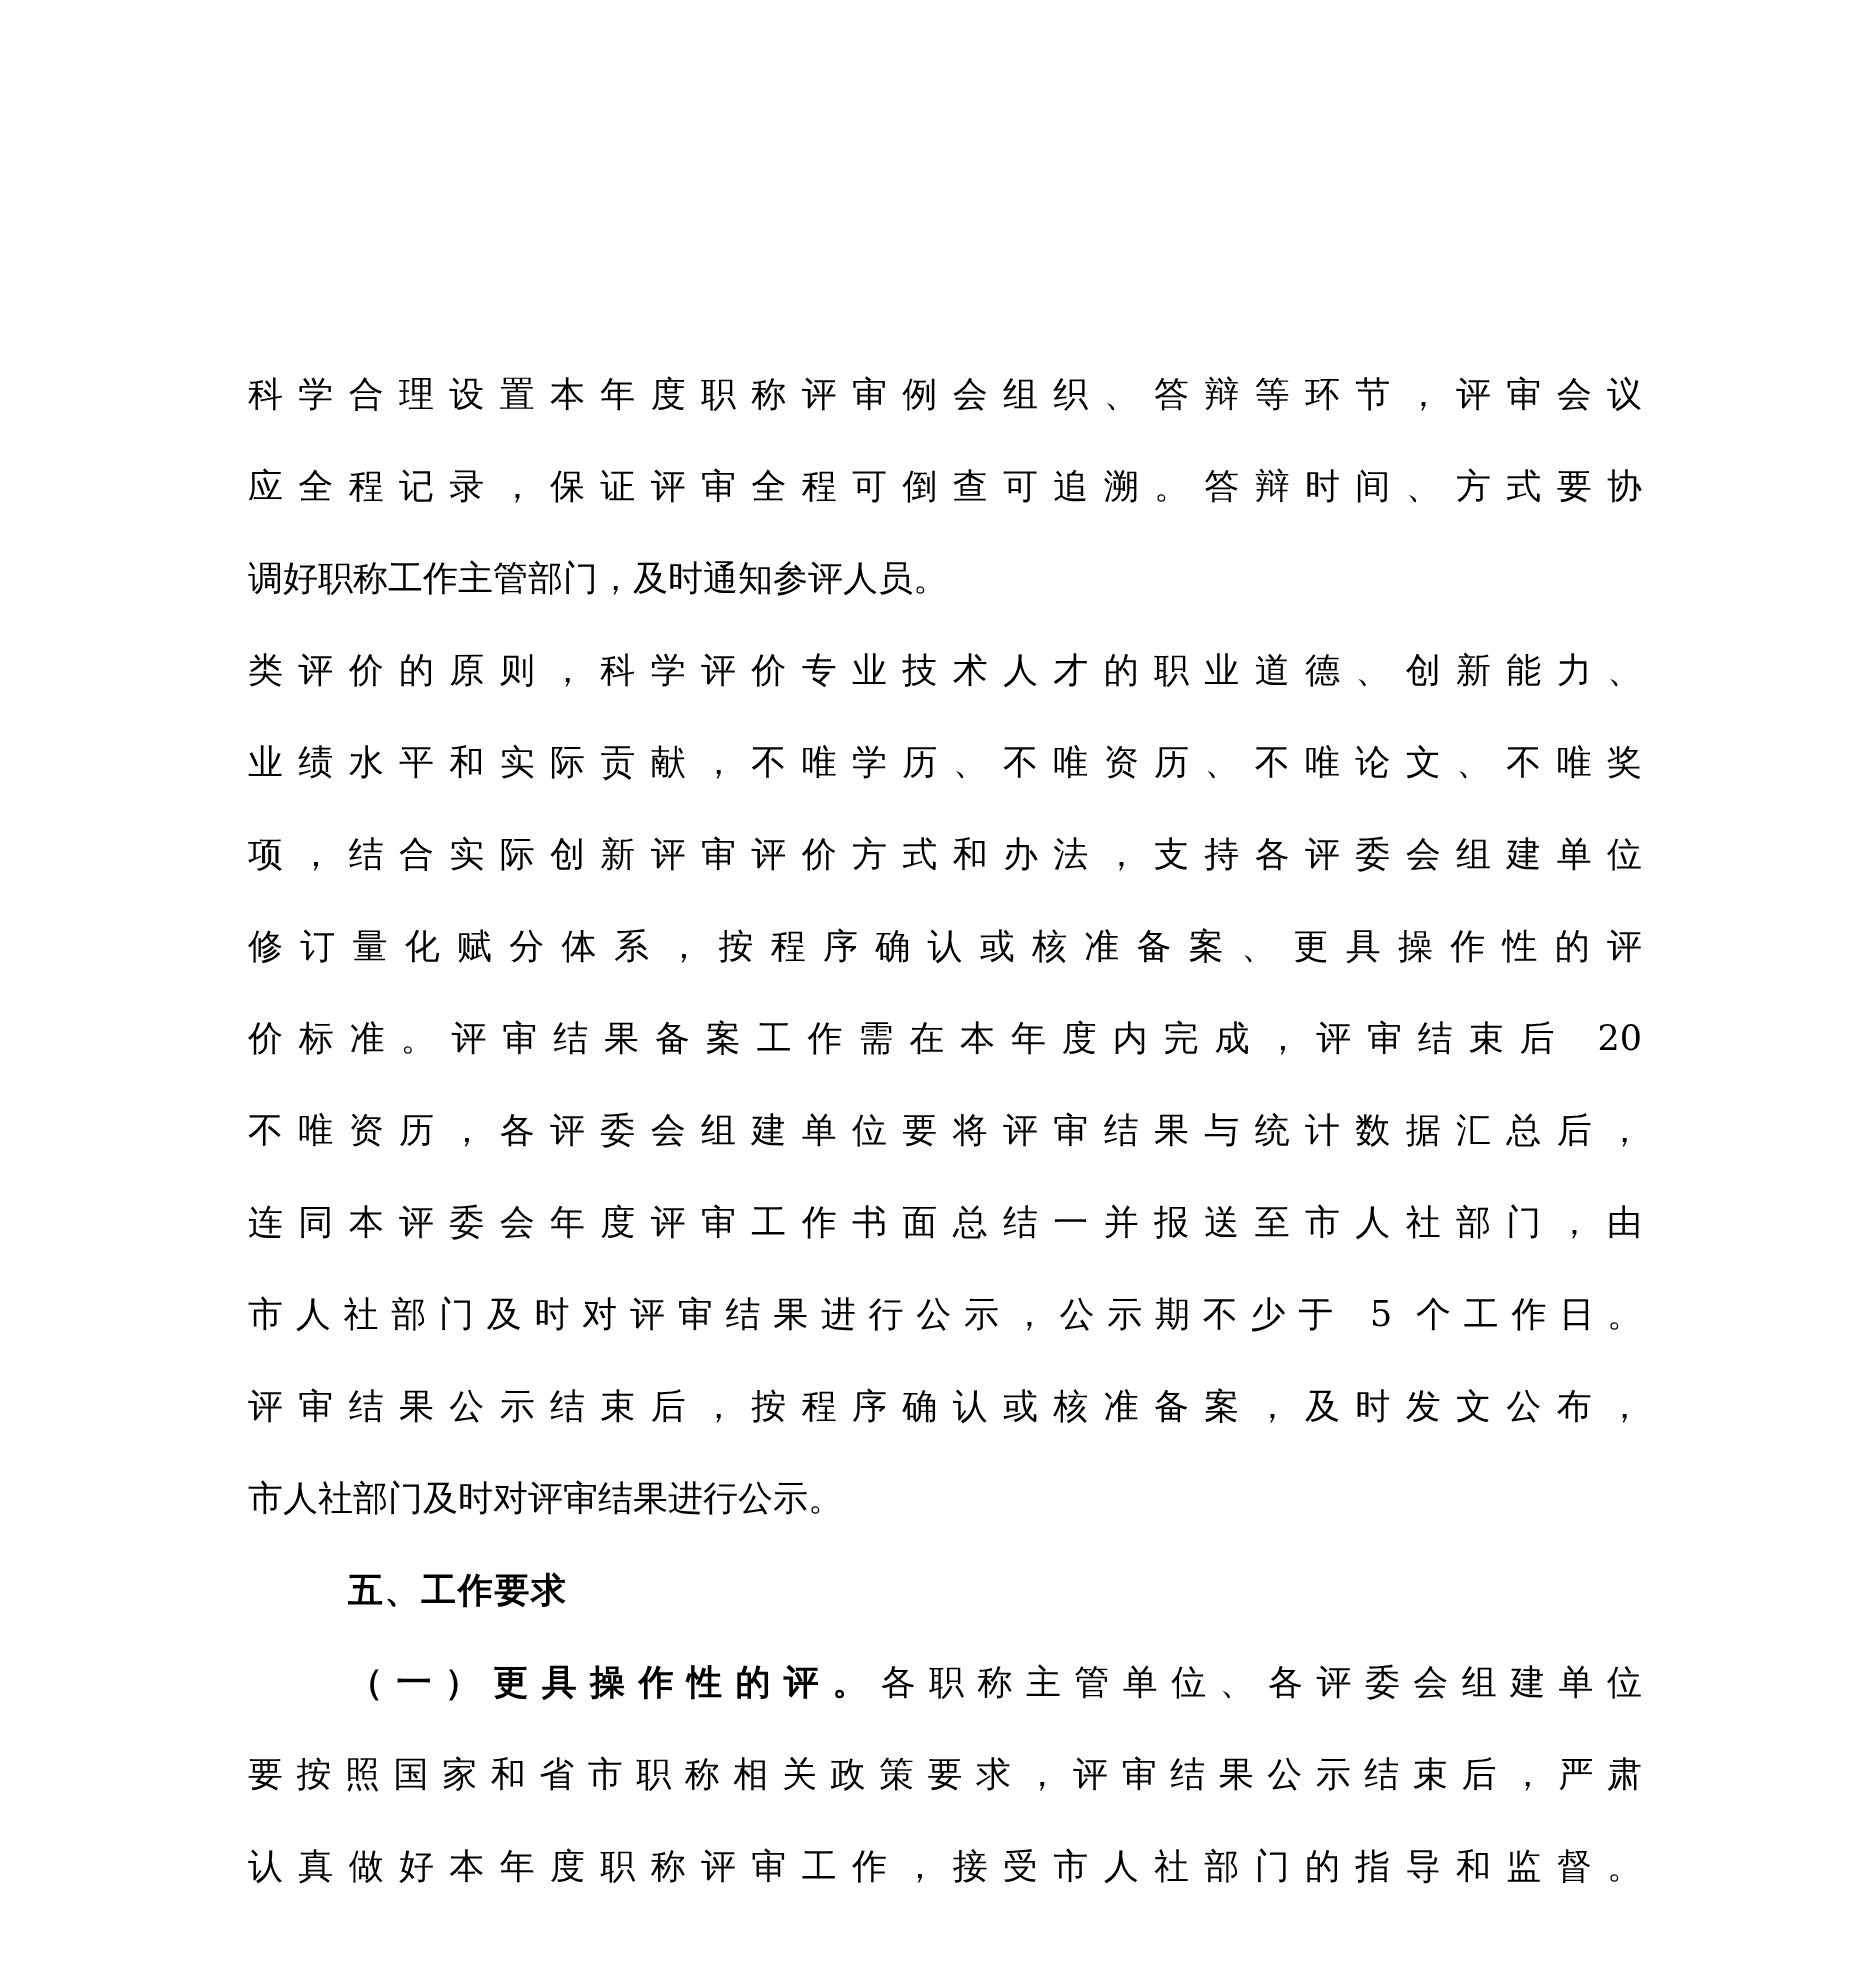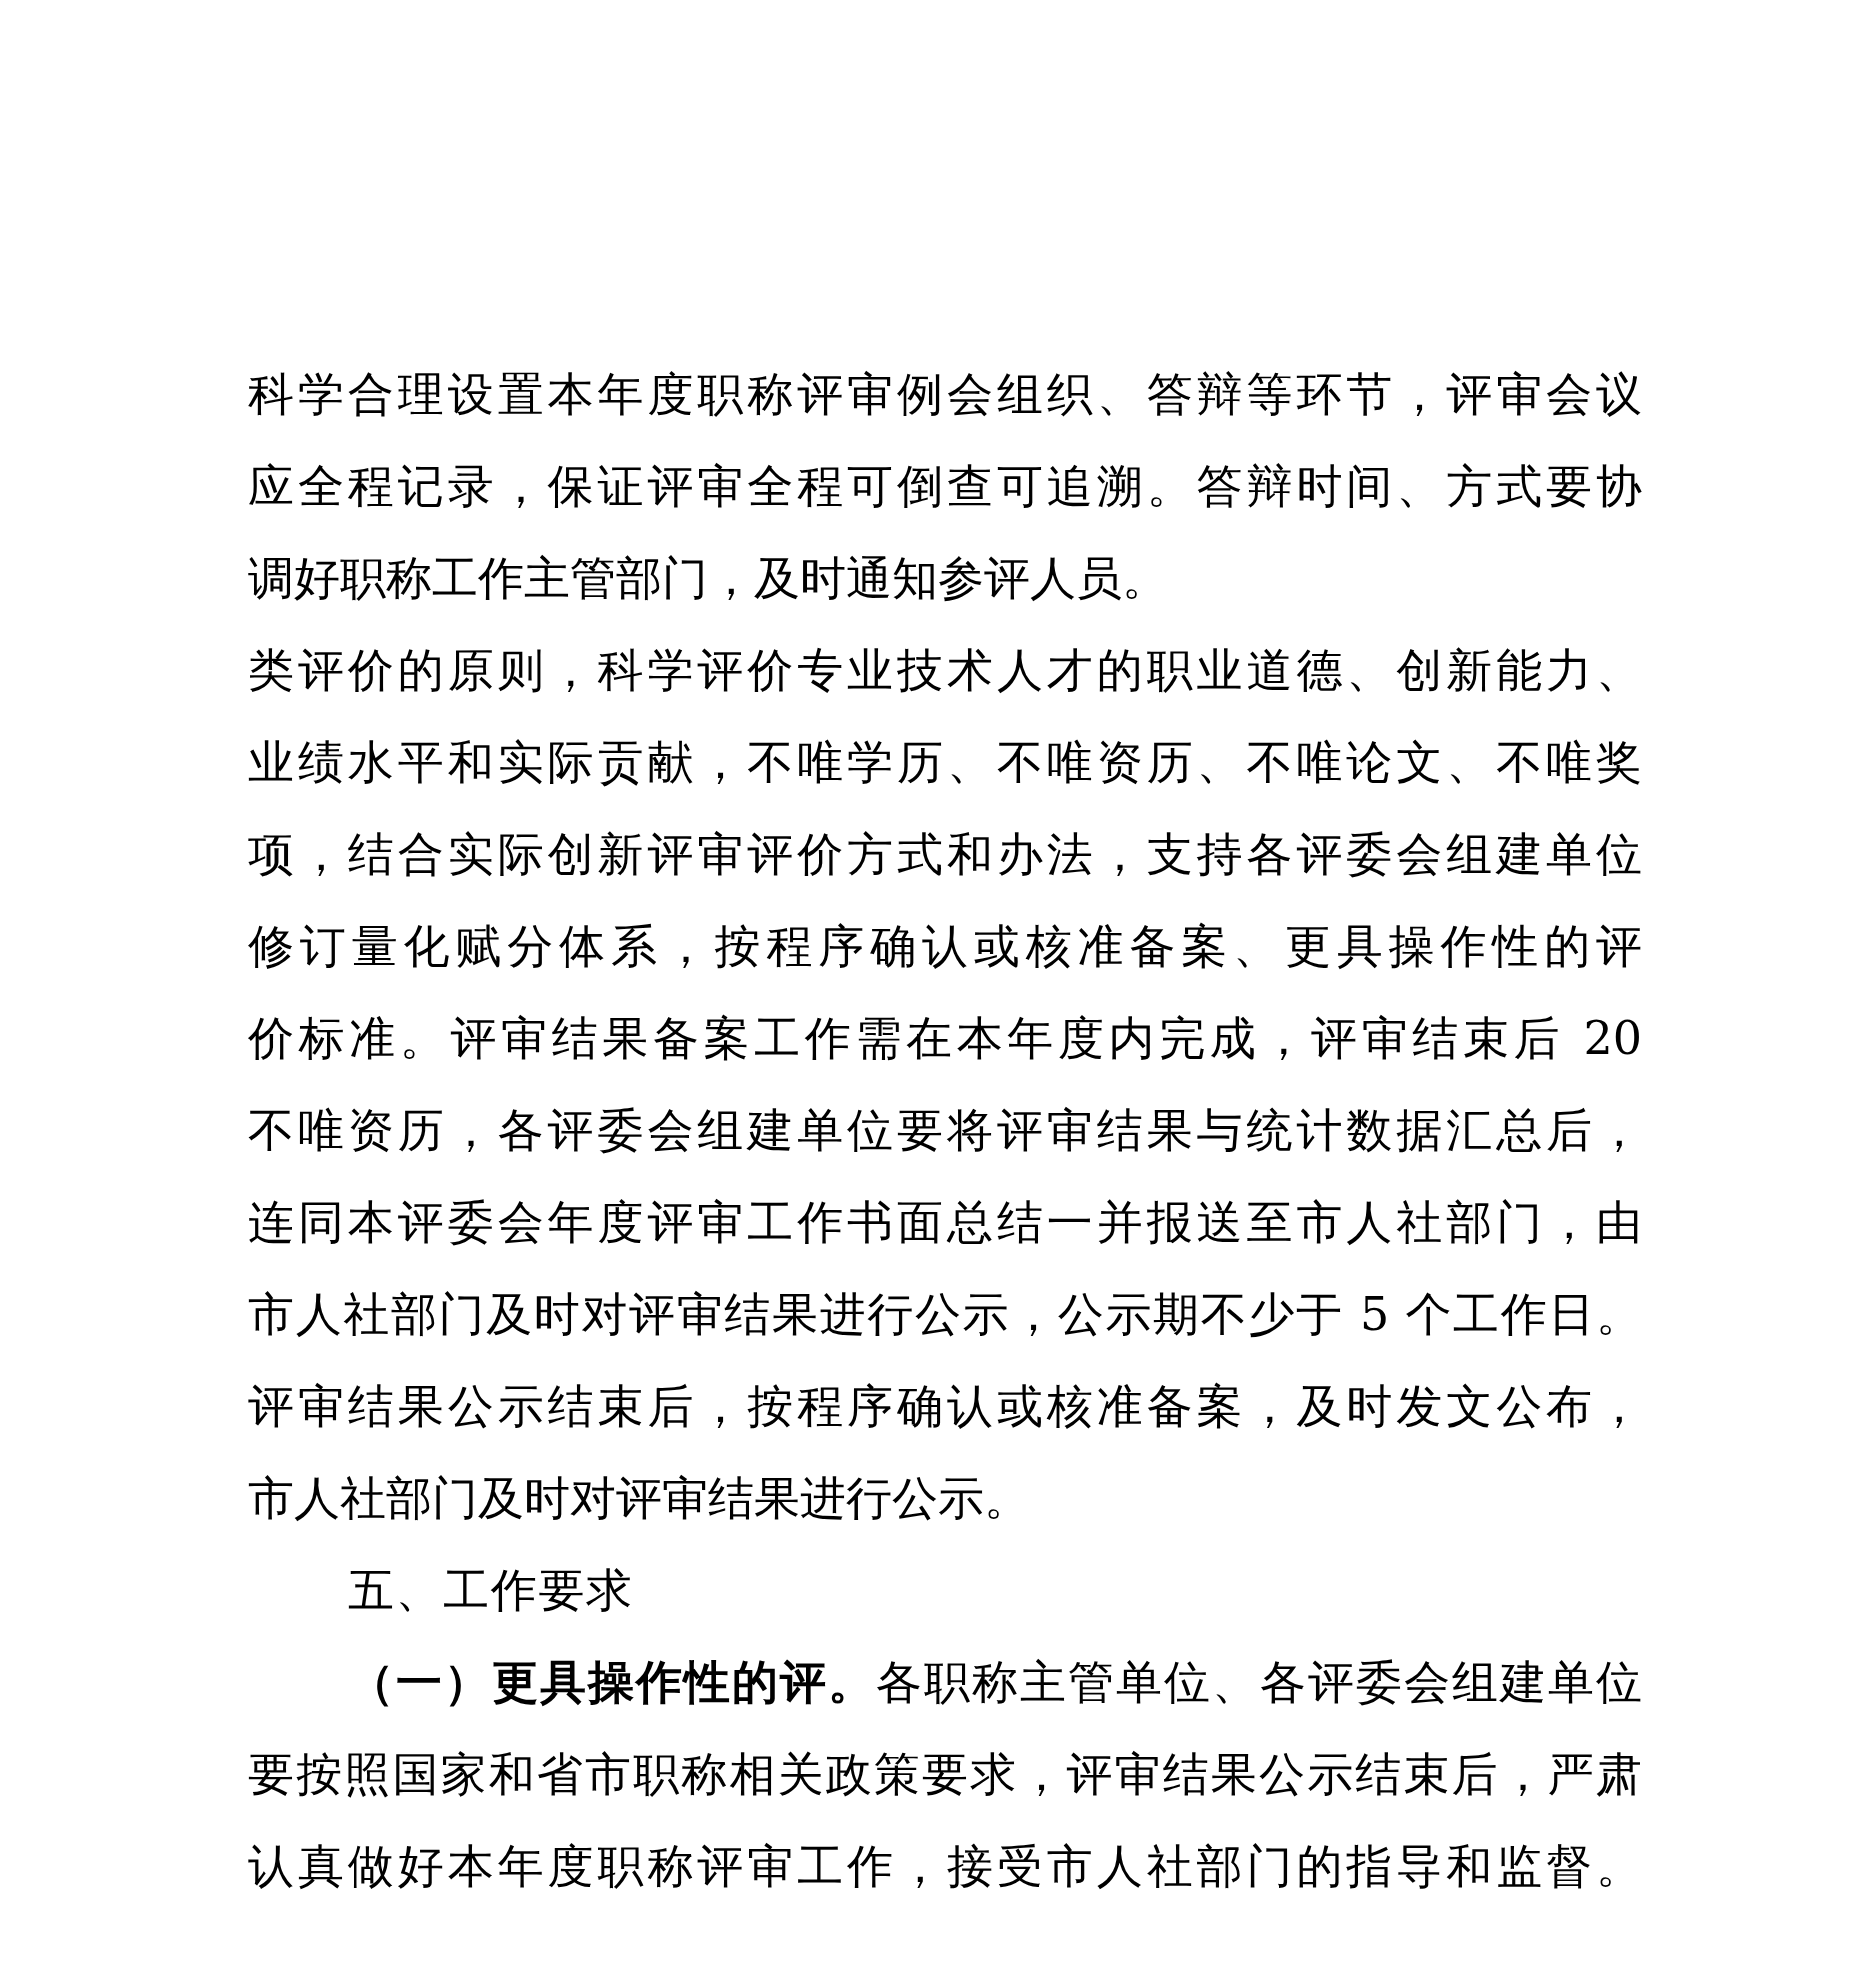--- a/index.html
+++ b/index.html
@@ -25,35 +25,35 @@
     .body-text {
       position: absolute;
       left: 248px;
       top: 348px;
       width: 1394px;
     }
     .line {
       display: block;
       height: 92px;
       line-height: 92px;
-      font-size: 46px;
+      font-size: 35px;
       white-space: nowrap;
       text-align: justify;
       text-align-last: justify;
       letter-spacing: 0;
     }
     .line.last {
       text-align-last: left;
     }
     .line.indent {
       padding-left: 100px;
     }
     .heading {
       font-family: "DejaVu Sans", "Liberation Sans", sans-serif;
-      font-weight: normal;
+      font-weight: bold;
       text-align: center;
       text-align-last: left;
       letter-spacing: 1.6px;
     }
     .lead-bold {
       font-weight: bold;
     }
   </style>
 </head>
 <body>

